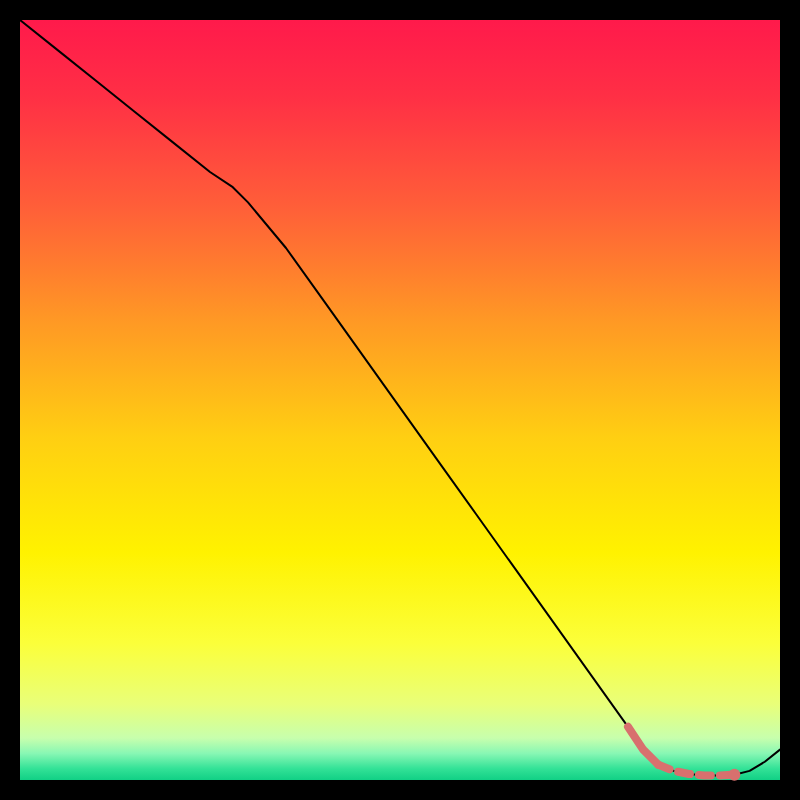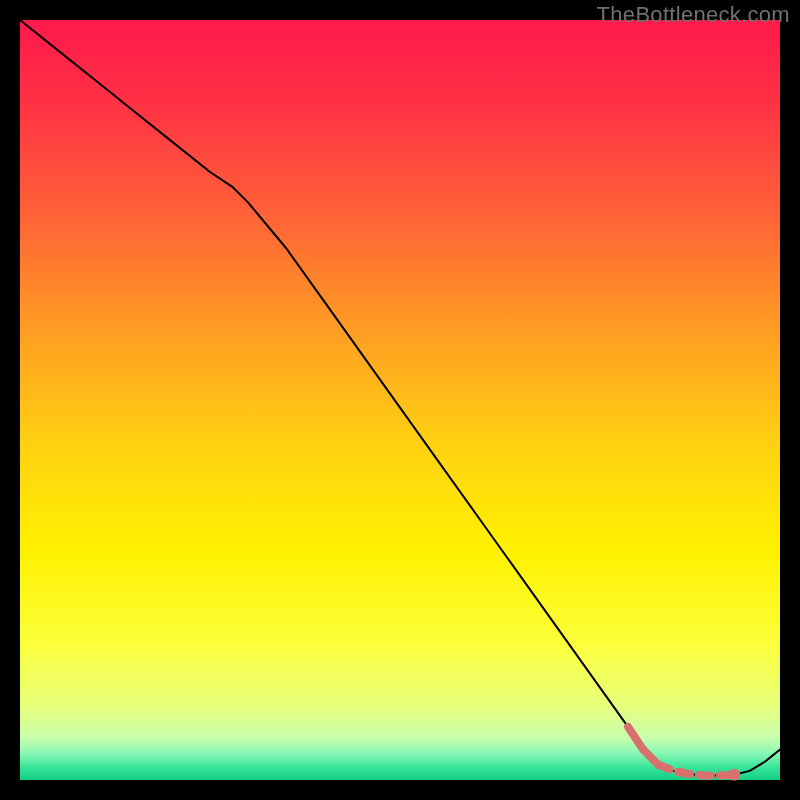--- a/index.html
+++ b/index.html
@@ -51,14 +51,13 @@
           <stop offset="100%" stop-color="#11d085"></stop>
         </linearGradient>
   </defs>
   <rect id="plot-bg" fill="url(#bg-grad)" x="20" y="20" width="760" height="760"></rect>
   <path id="main-line" fill="none" stroke-linejoin="round" stroke-linecap="round" d="M20.00 20.00 L58.00 50.40 L96.00 80.80 L134.00 111.20 L172.00 141.60 L210.00 172.00 L232.80 187.20 L248.00 202.40 L286.00 248.00 L324.00 301.20 L362.00 354.40 L400.00 407.60 L438.00 460.80 L476.00 514.00 L514.00 567.20 L552.00 620.40 L590.00 673.60 L628.00 726.80 L643.20 749.60 L658.40 764.80 L673.60 770.88 L688.80 773.92 L704.00 775.44 L719.20 775.44 L734.40 774.68 L749.60 770.88 L764.80 761.76 L780.00 749.60" stroke="#000000" stroke-width="2"></path>
   <path id="hl-solid" fill="none" stroke-linecap="round" d="M628.00 726.80 L643.20 749.60 L658.40 764.80" stroke="#d8706e" stroke-width="8"></path>
   <path id="hl-dash" fill="none" stroke-linecap="round" d="M658.40 764.80 L673.60 770.88 L688.80 773.92 L704.00 775.44 L719.20 775.44 L734.40 774.68" stroke="#d8706e" stroke-width="8" stroke-dasharray="12 9"></path>
   <circle id="hl-dot" cx="734.4" cy="774.68" r="6" fill="#d8706e"></circle>
 </svg>
 
-<div class="watermark">TheBottleneck.com</div>
 </div>
 
 </body></html>

